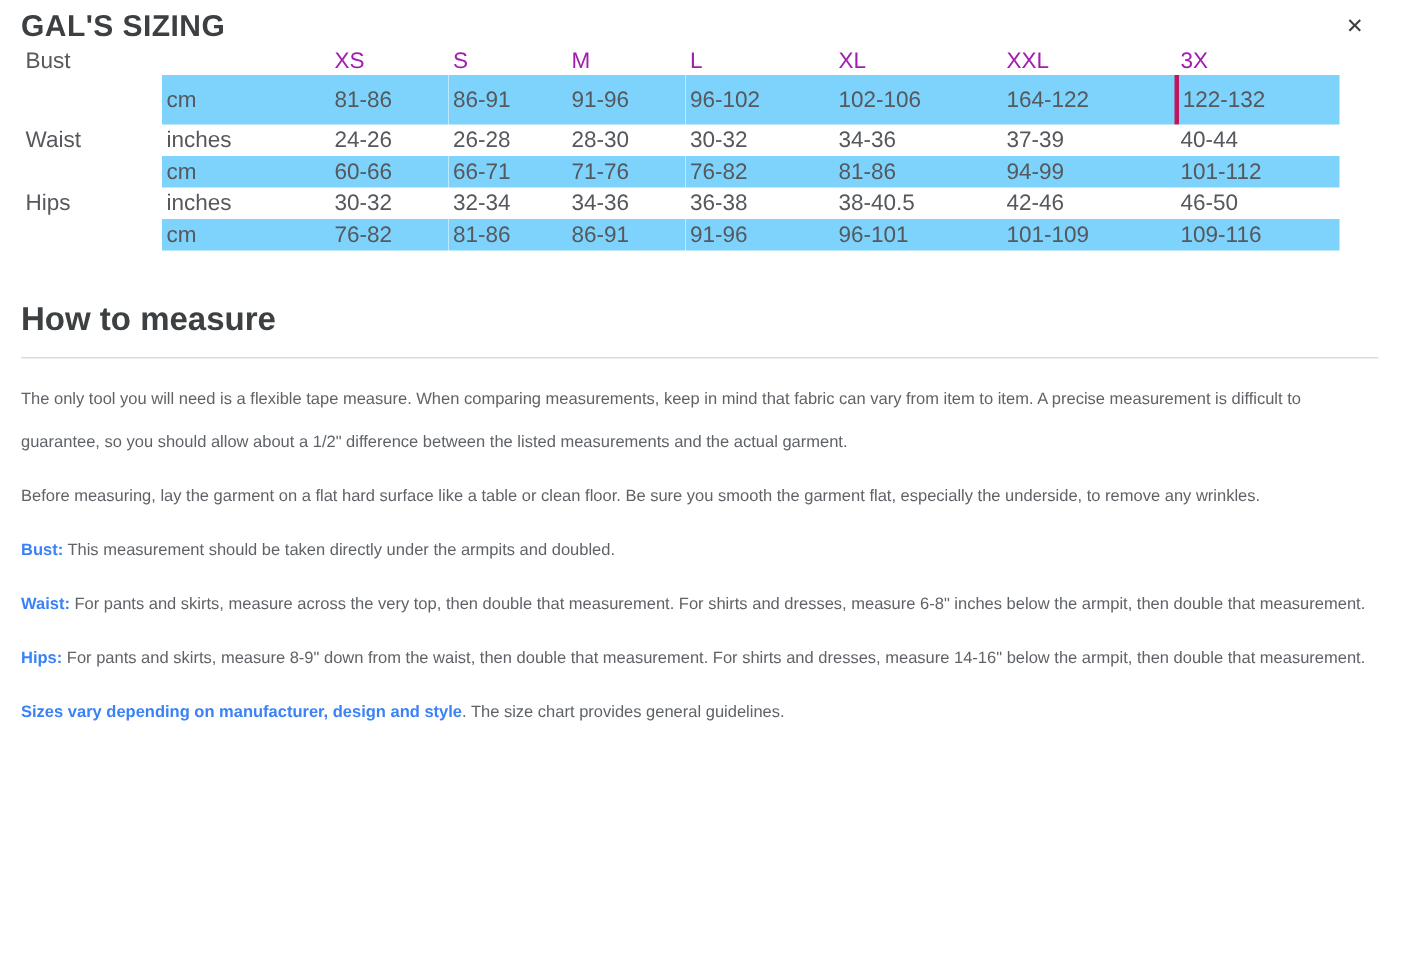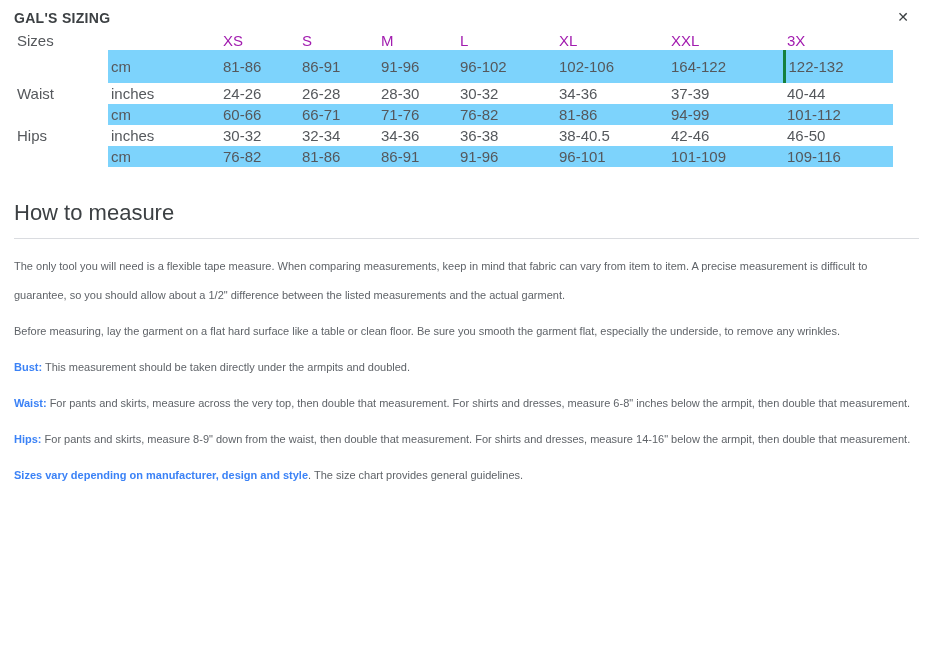--- a/index.html
+++ b/index.html
@@ -16,21 +16,21 @@
     box-sizing: border-box;
     padding: 8px 14px 0 14px;
     color: #5f6368;
   }
   .modal-header {
     position: relative;
     height: 22px;
   }
   .modal-title {
     margin: 0;
-    font-size: 14px;
+    font-size: 20px;
     font-weight: bold;
     letter-spacing: 0.3px;
     color: #3c4043;
     line-height: 20px;
   }
   .close-btn {
     position: absolute;
     top: 2px;
     right: 16px;
     font-size: 14px;
@@ -59,28 +59,28 @@
   tr.header-row td, tr.header-row th { height: 20px; }
   th.size-header {
     font-weight: bold;
     color: #a21caf;
   }
   tr.shaded td { background: #7dd3fc; }
   tr.shaded td.row-label { background: transparent; }
   tr.tall td { height: 33px; }
   td.top-align {
     vertical-align: top;
-    border-left: 3px solid #15803d;
+    border-left: 3px solid #be185d;
     padding-top: 2px;
     margin-top: 26px;
   }
   h2.measure-heading {
     margin: 33px 0 0 0;
     font-size: 22px;
-    font-weight: 400;
+    font-weight: 700;
     color: #3c4043;
     line-height: 26px;
   }
   hr.divider {
     border: none;
     border-top: 1px solid #dadce0;
     margin: 12px 0 13px 0;
     width: 905px;
   }
   .instructions p {
@@ -112,21 +112,21 @@
       <col style="width:79px">
       <col style="width:79px">
       <col style="width:79px">
       <col style="width:99px">
       <col style="width:112px">
       <col style="width:116px">
       <col style="width:109px">
     </colgroup>
     <tbody id="table-body">
         <tr class="header-row">
-          <td class="row-label">Sizes</td>
+          <td class="row-label">Bust</td>
           <td></td>
           <th class="size-header">XS</th>
           <th class="size-header">S</th>
           <th class="size-header">M</th>
           <th class="size-header">L</th>
           <th class="size-header">XL</th>
           <th class="size-header">XXL</th>
           <th class="size-header">3X</th>
         </tr>
         <tr class="shaded tall">

